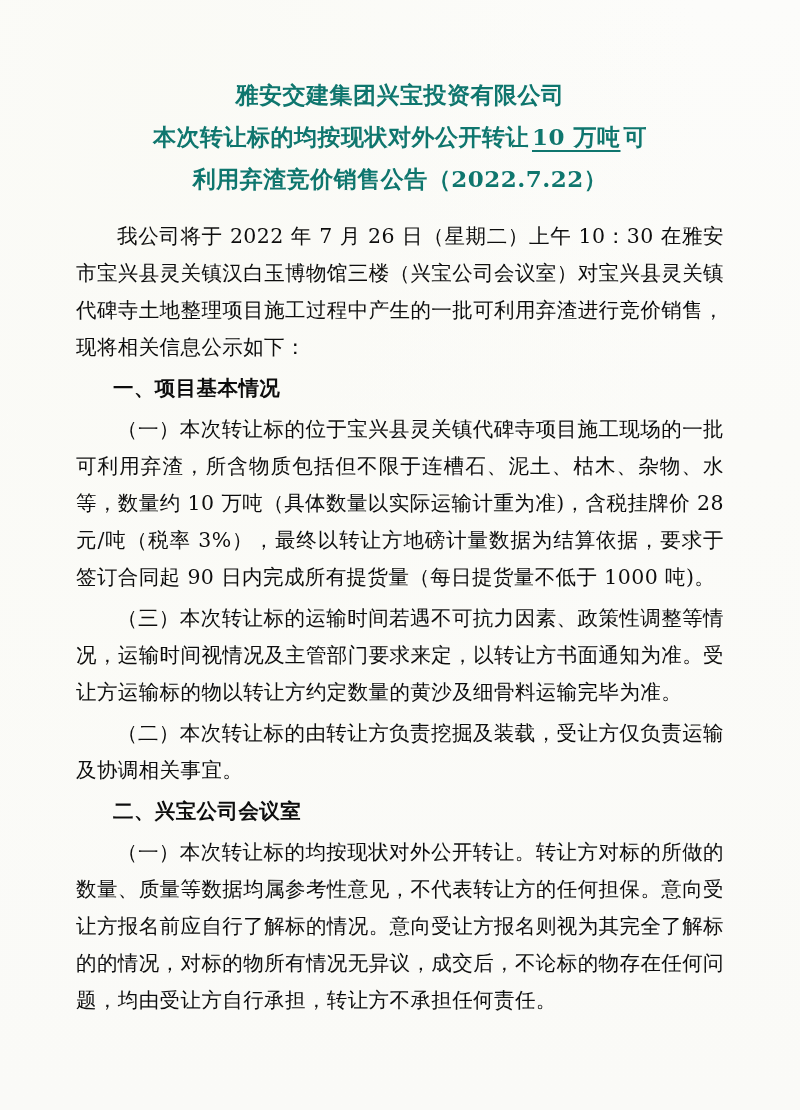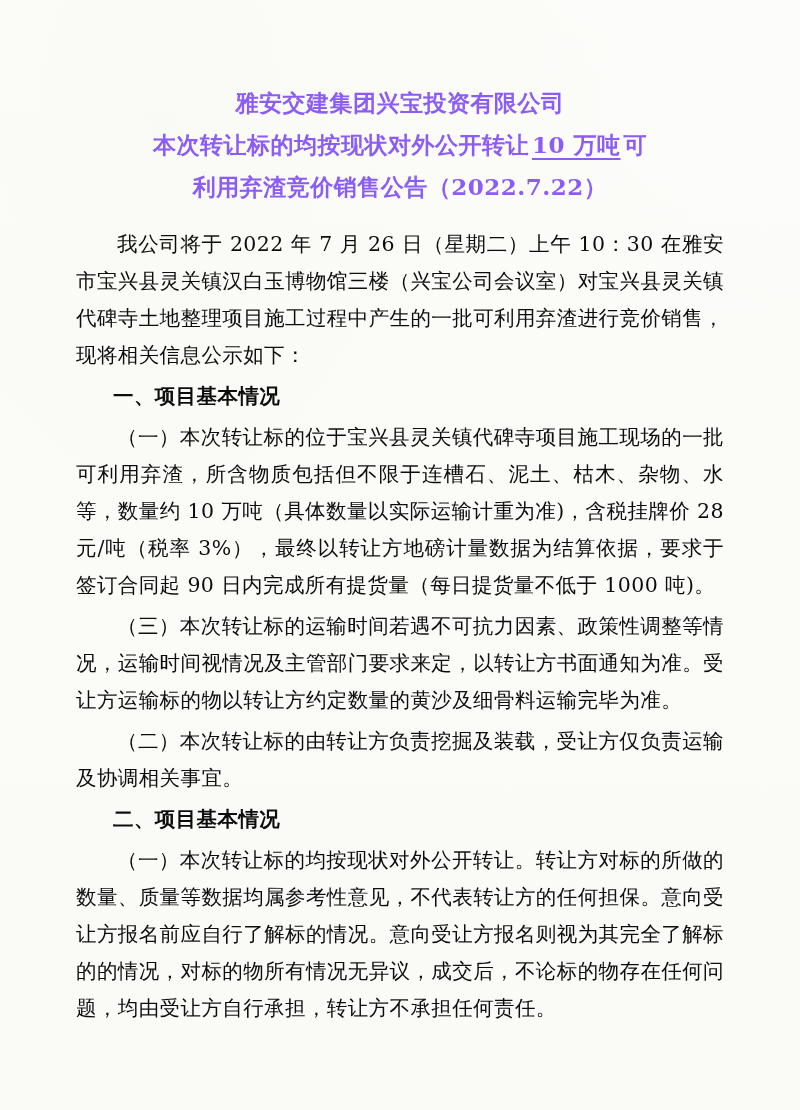--- a/index.html
+++ b/index.html
@@ -35,22 +35,22 @@
   .content {
     position: relative;
     z-index: 2;
   }
   .doc-title {
     text-align: center;
     font-weight: bold;
     font-size: 23px;
     line-height: 42px;
     letter-spacing: 0.5px;
-    margin: 12px 0 6px 0;
-    color: #8b5cf6;
+    margin: 4px 0 6px 0;
+    color: #0f766e;
   }
   .title-line {
     display: block;
     white-space: nowrap;
   }
   .title-line .u {
     text-decoration: underline;
     text-underline-offset: 5px;
     padding: 0 3px;
   }
@@ -84,18 +84,18 @@
       <span class="title-line"><span>本次转让标的均按现状对外公开转让</span><span class="u">10 万吨</span><span>可</span></span>
       <span class="title-line">利用弃渣竞价销售公告（2022.7.22）</span>
     </div>
 
     <div class="body-text">
       <p class="para">我公司将于 2022 年 7 月 26 日（星期二）上午 10：30 在雅安市宝兴县灵关镇汉白玉博物馆三楼（兴宝公司会议室）对宝兴县灵关镇代碑寺土地整理项目施工过程中产生的一批可利用弃渣进行竞价销售，现将相关信息公示如下：</p>
       <p class="heading">一、项目基本情况</p>
       <p class="para">（一）本次转让标的位于宝兴县灵关镇代碑寺项目施工现场的一批可利用弃渣，所含物质包括但不限于连槽石、泥土、枯木、杂物、水等，数量约 10 万吨（具体数量以实际运输计重为准)，含税挂牌价 28 元/吨（税率 3%），最终以转让方地磅计量数据为结算依据，要求于签订合同起 90 日内完成所有提货量（每日提货量不低于 1000 吨)。</p>
       <p class="para">（三）本次转让标的运输时间若遇不可抗力因素、政策性调整等情况，运输时间视情况及主管部门要求来定，以转让方书面通知为准。受让方运输标的物以转让方约定数量的黄沙及细骨料运输完毕为准。</p>
       <p class="para">（二）本次转让标的由转让方负责挖掘及装载，受让方仅负责运输及协调相关事宜。</p>
-      <p class="heading">二、项目基本情况</p>
+      <p class="heading">二、兴宝公司会议室</p>
       <p class="para">（一）本次转让标的均按现状对外公开转让。转让方对标的所做的数量、质量等数据均属参考性意见，不代表转让方的任何担保。意向受让方报名前应自行了解标的情况。意向受让方报名则视为其完全了解标的的情况，对标的物所有情况无异议，成交后，不论标的物存在任何问题，均由受让方自行承担，转让方不承担任何责任。</p>
     </div>
 
   </div>
 </div>
 
 </body></html>

